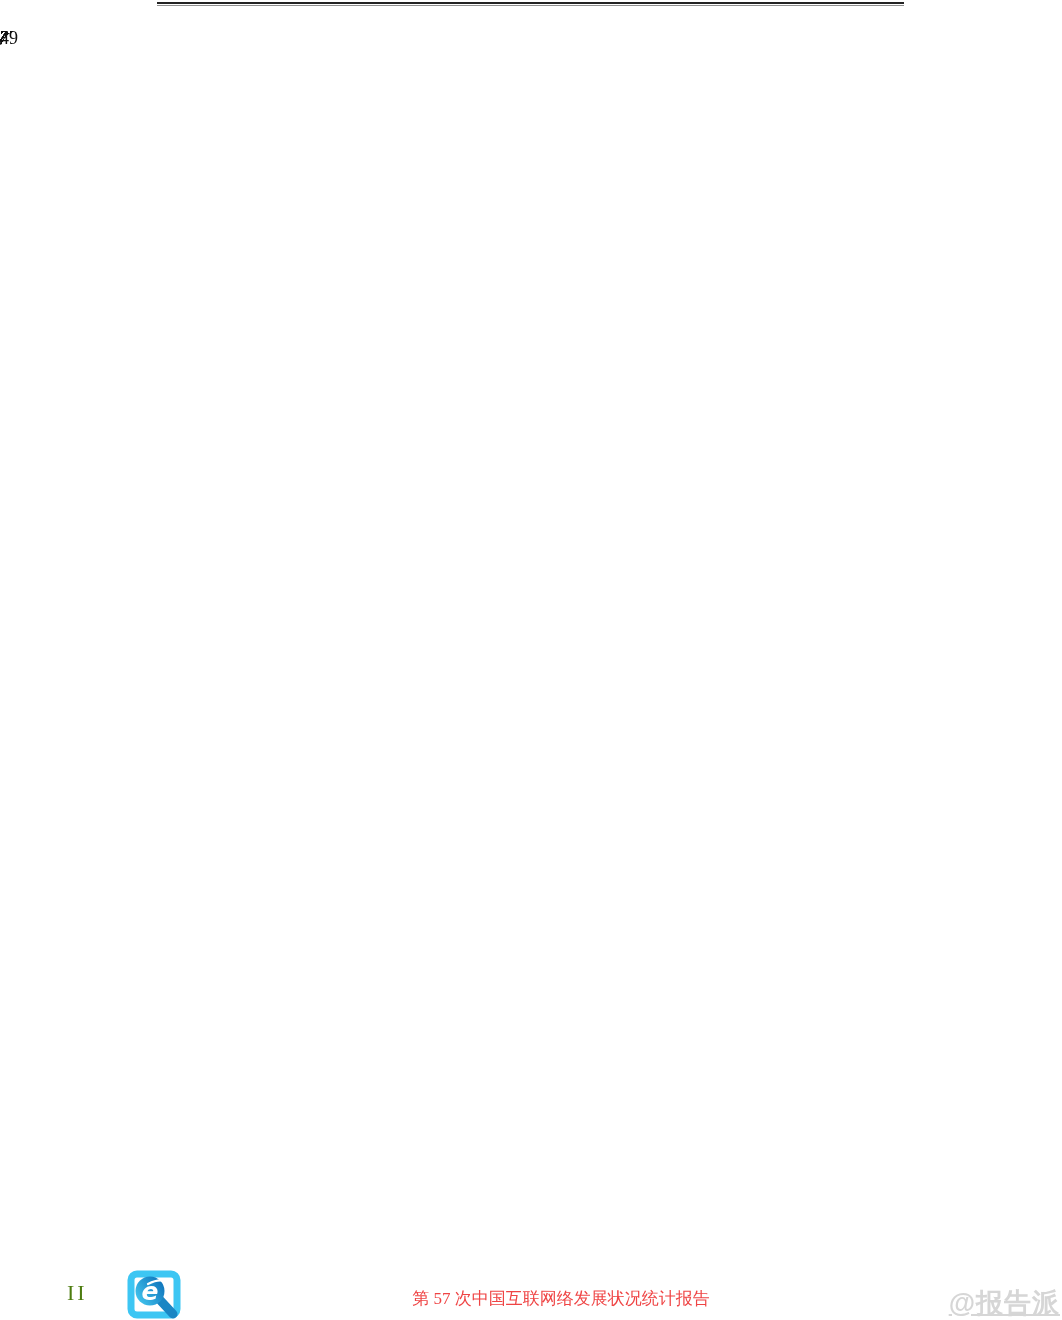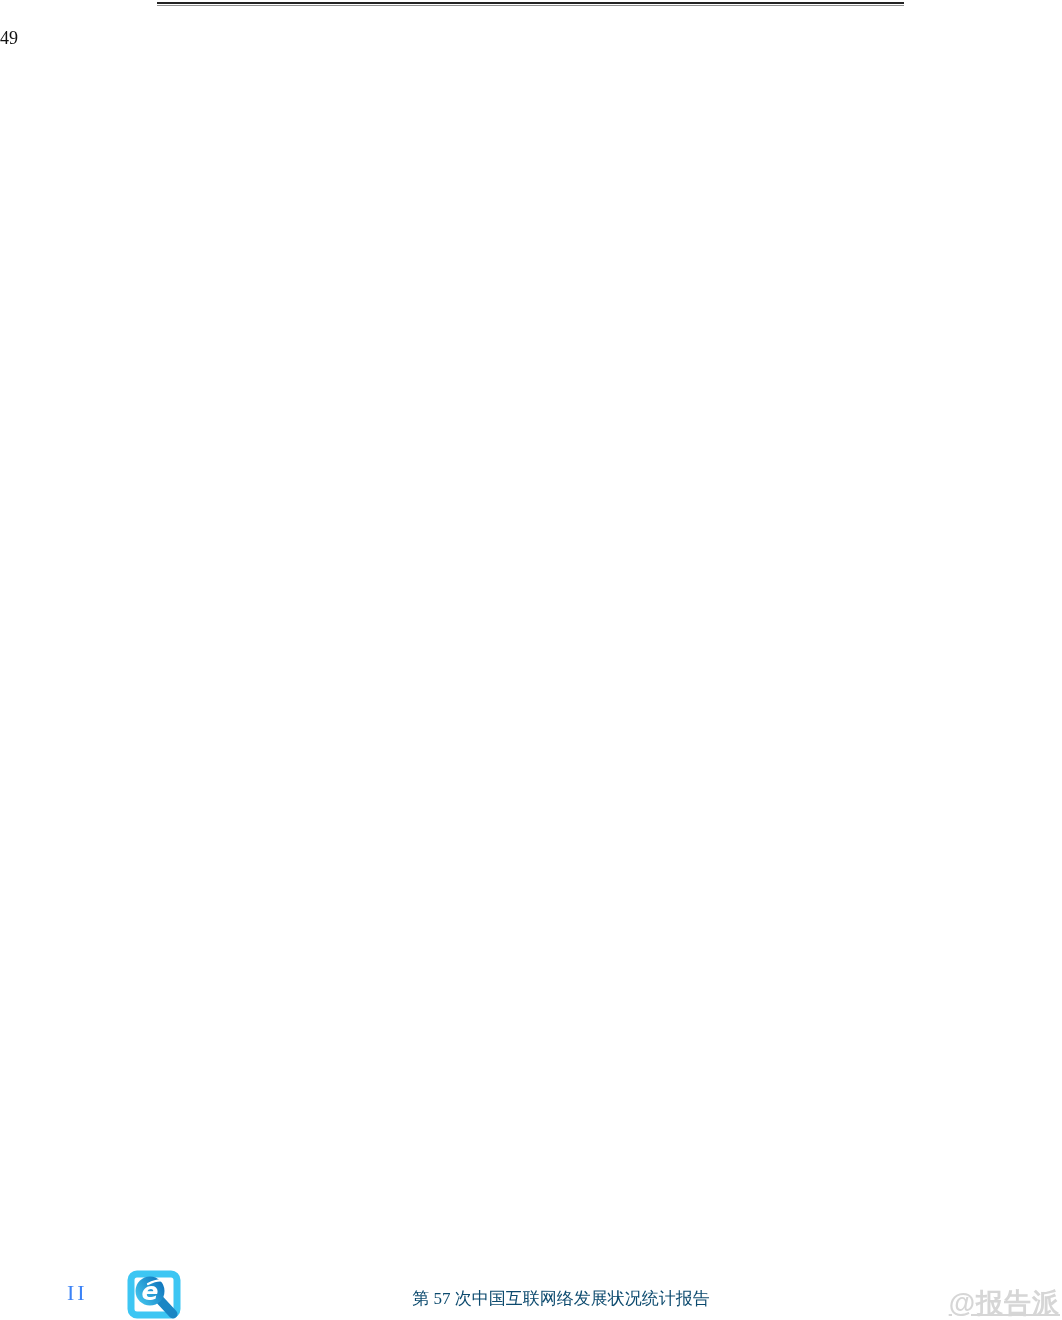--- a/index.html
+++ b/index.html
@@ -1,20 +1,20 @@
 <!DOCTYPE html>
 <html><head>
 <meta charset="utf-8">
 <style>
   html,body{margin:0;padding:0;}
   body{
     width:1062px;height:1320px;position:relative;background:#ffffff;
     font-family:"Liberation Serif",serif;color:#1a1a1a;overflow:hidden;
   }
-  .page{position:absolute;inset:0;background:#fff;}
+  .page{position:absolute;inset:0;background:#fff;border-radius:26px;}
   .top-rule{
     position:absolute;left:157px;top:2px;width:747px;height:4px;
     border-top:2.5px solid #232323;border-bottom:1px solid #8f8f8f;
     box-sizing:border-box;
   }
   .toc{position:absolute;top:28px;left:0;width:900px;}
   .row{display:flex;align-items:center;height:41.6px;white-space:nowrap;}
   .row .num{flex:none;}
   .row .label{flex:none;}
   .row .dots{
@@ -36,26 +36,26 @@
   .row.chapter .dots{
     height:6px;margin:0 3px 16px 8px;
     background-image:radial-gradient(circle at 2.8px 2.8px, #0d0d0d 1.8px, transparent 2.3px);
     background-size:6.6px 6px;
   }
   .row.chapter .page{font-size:23px;font-weight:700;}
   .row.chapter + .row{margin-top:11px;}
 
   .footer .pgnum{
     position:absolute;left:67px;top:1280px;font-size:22px;letter-spacing:3px;
-    font-family:"Liberation Serif",serif;color:#3b82f6;
+    font-family:"Liberation Serif",serif;color:#4d7c0f;
   }
   .footer .logo{position:absolute;left:126px;top:1270px;width:56px;height:49px;display:block;}
   .footer .ftext{
     position:absolute;left:60px;right:0;top:1287px;text-align:center;
-    font-size:17px;color:#0c4a6e;font-family:"Liberation Serif",serif;
+    font-size:17px;color:#ef4444;font-family:"Liberation Serif",serif;
   }
   .footer .watermark{
     position:absolute;right:2px;top:1285px;font-size:27px;color:#d6d6d6;
     font-family:"Liberation Sans",sans-serif;font-weight:700;letter-spacing:1px;text-decoration:underline;
   }
 </style>
 </head>
 <body>
 
 <div class="page">

